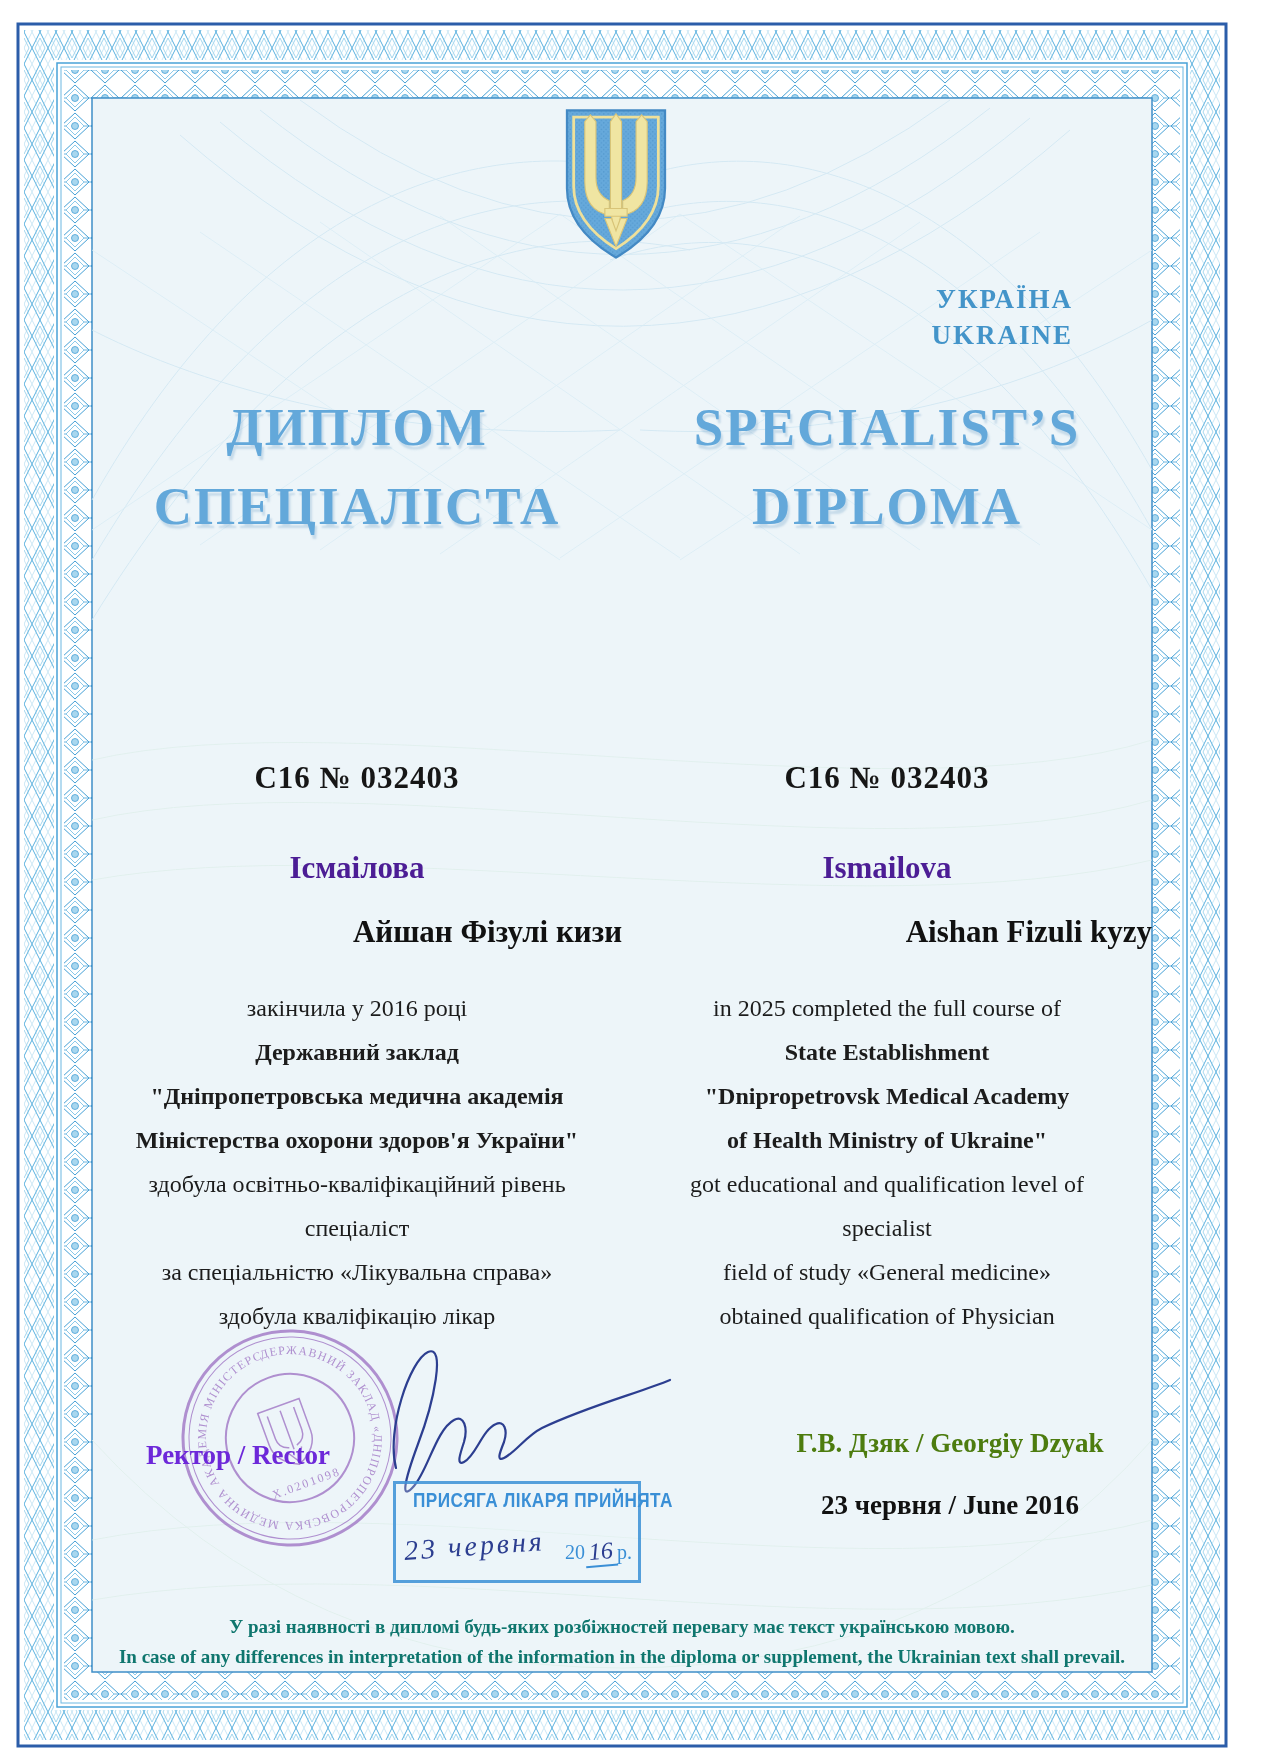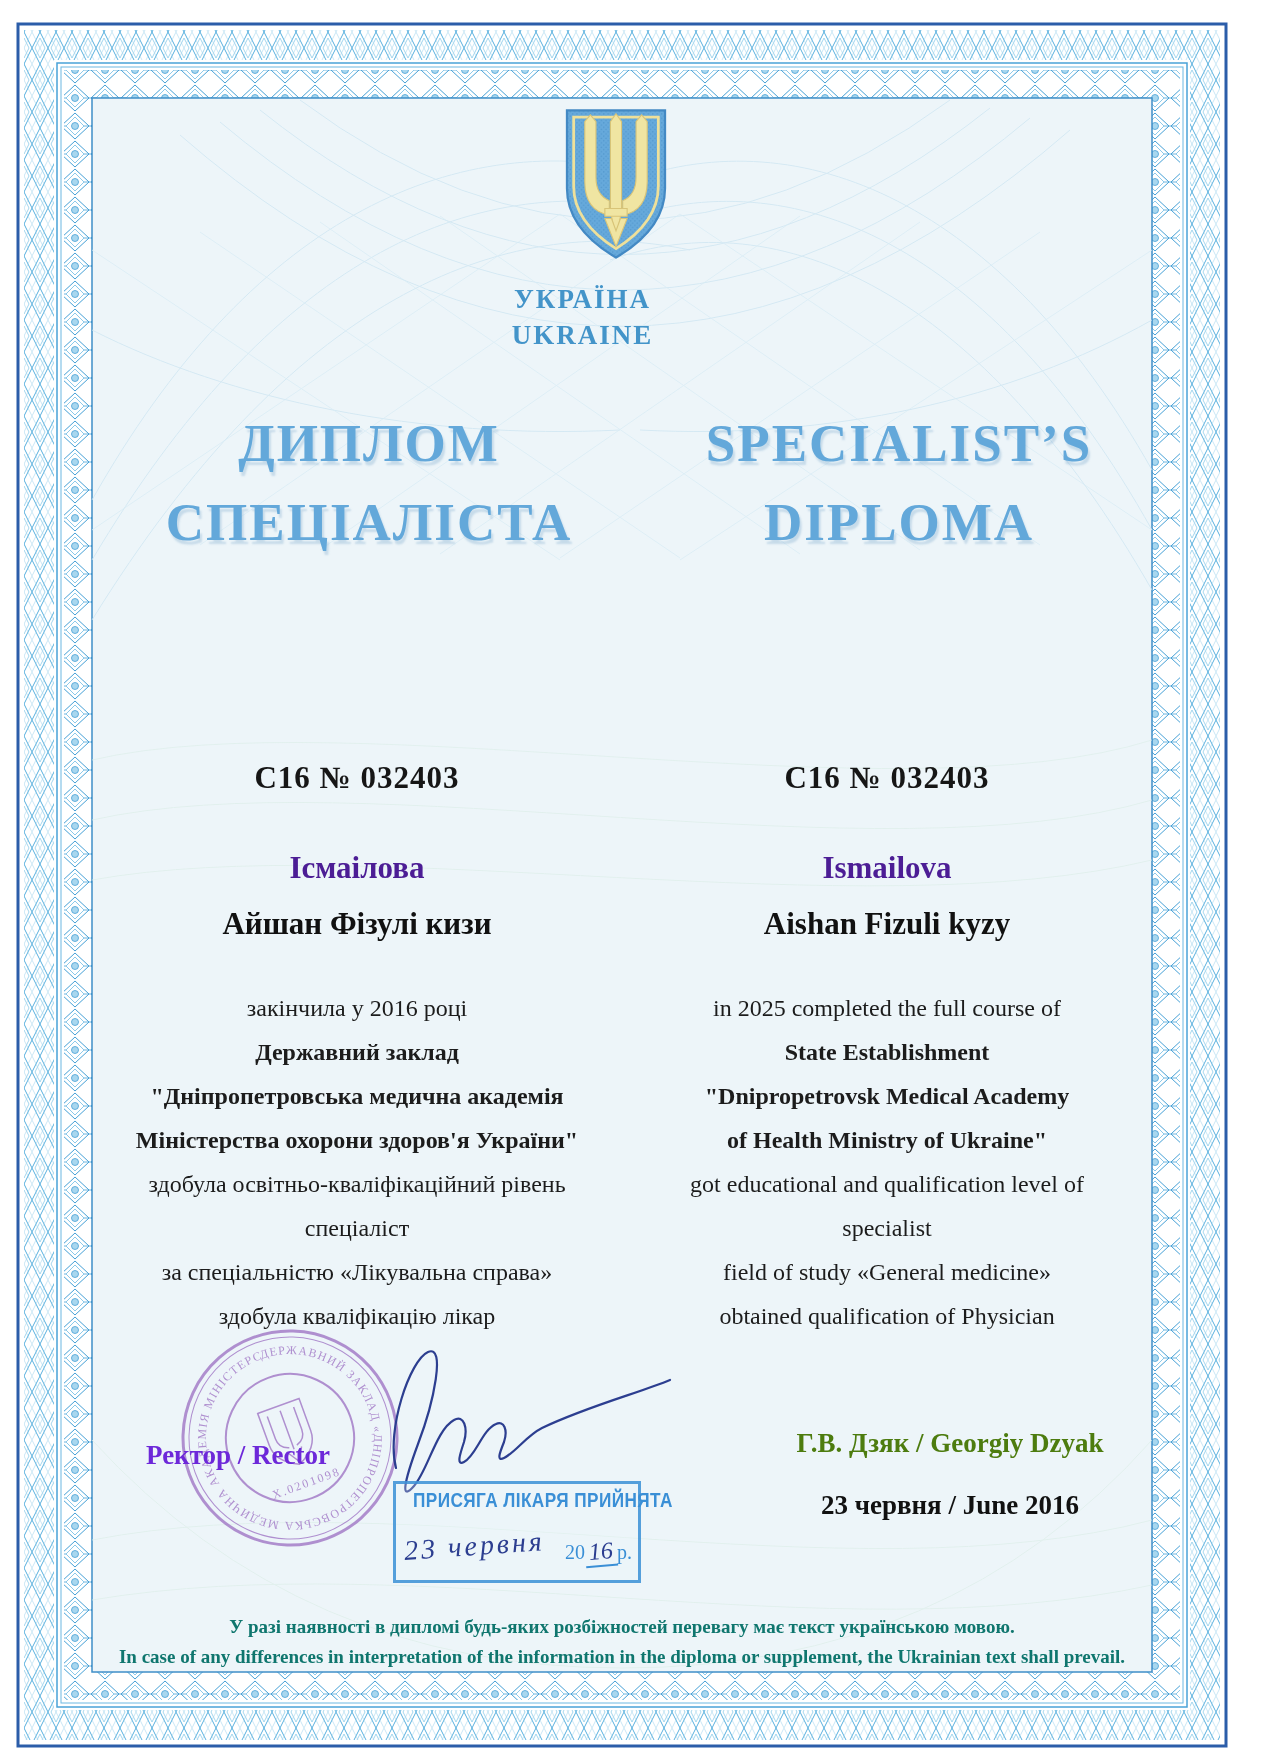--- a/index.html
+++ b/index.html
@@ -5,37 +5,37 @@
   html,body{margin:0;padding:0;background:#ffffff;}
   .page{
     position:relative;width:1275px;height:1753px;background:#ffffff;
     font-family:"Liberation Serif","DejaVu Serif",serif;overflow:hidden;
   }
   .frame-svg{position:absolute;left:0;top:0;width:1275px;height:1753px;}
   .row{position:absolute;left:92px;width:1060px;display:flex;}
   .col{width:530px;text-align:center;}
   
   .emblem{position:absolute;left:560px;top:106px;width:112px;height:156px;}
-  .country{position:absolute;left:92px;top:284px;width:981px;text-align:center;
+  .country{position:absolute;left:92px;top:284px;width:981px;text-align:right;
     font-weight:bold;color:#4394c9;}
   .country .ua{font-size:27px;letter-spacing:2px;}
   .country .en{font-size:27px;letter-spacing:2px;margin-top:5px;}
-  .titles{top:404px;padding-left:12px;}
+  .titles{top:388px;}
   .title{
     font-size:53px;font-weight:bold;color:#63a8da;line-height:79px;
     white-space:pre-line;letter-spacing:2px;
     text-shadow:2px 4px 2px rgba(110,160,200,0.30);
   }
   
   .serials{top:760px;}
   .serial{font-size:31px;font-weight:bold;color:#161616;letter-spacing:1px;}
   
   .names{top:850px;}
   .name1{font-size:31px;font-weight:bold;color:#4c1d95;}
-  .name2{font-size:31px;font-weight:bold;color:#111;margin-top:20px;}
+  .name2{font-size:31px;font-weight:bold;color:#111;margin-top:28px;text-align:right;}
   
   .bodies{top:986px;}
   .bline{height:44px;line-height:44px;font-size:24px;color:#1c1c1c;}
   .bline.b{font-weight:bold;}
   
   .rector-label{position:absolute;left:146px;top:1440px;font-size:27px;font-weight:bold;color:#6d28d9;}
   .stamp-svg{position:absolute;left:176px;top:1324px;width:228px;height:228px;}
   .sig-svg{position:absolute;left:330px;top:1320px;width:350px;height:190px;}
   .rector-name{position:absolute;left:700px;top:1428px;width:500px;text-align:center;
     font-size:27px;font-weight:bold;color:#4d7c0f;}

